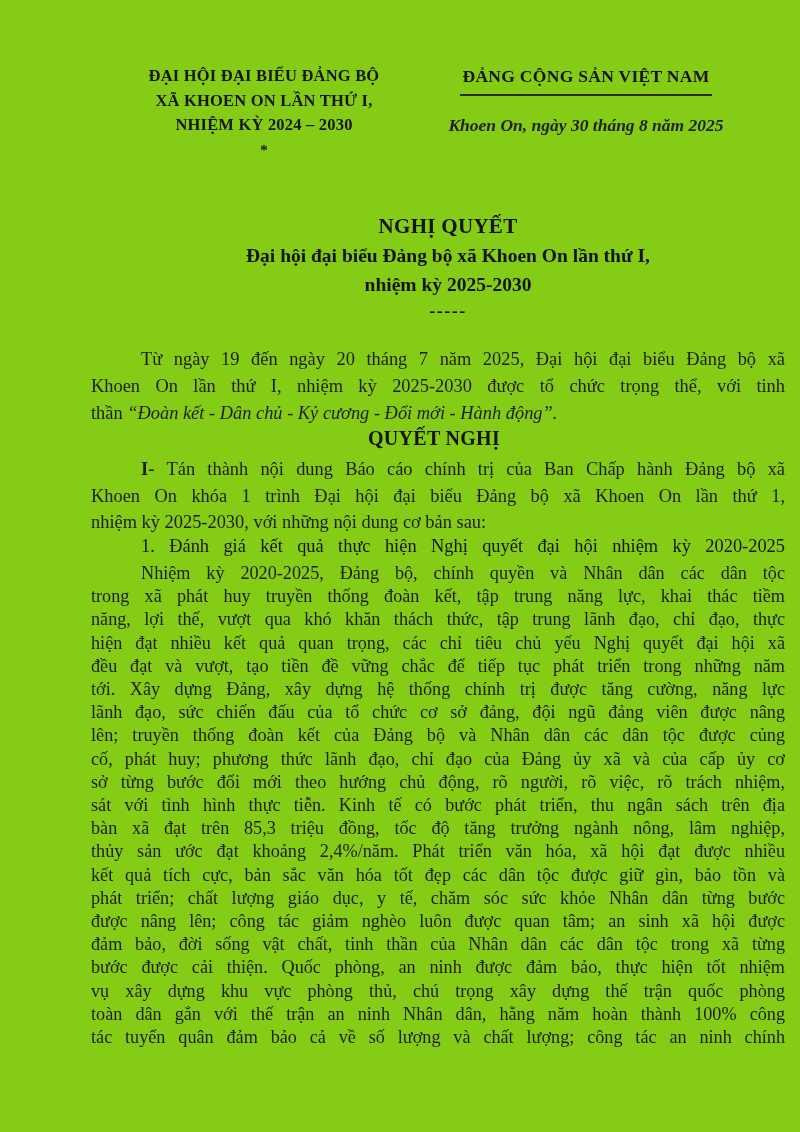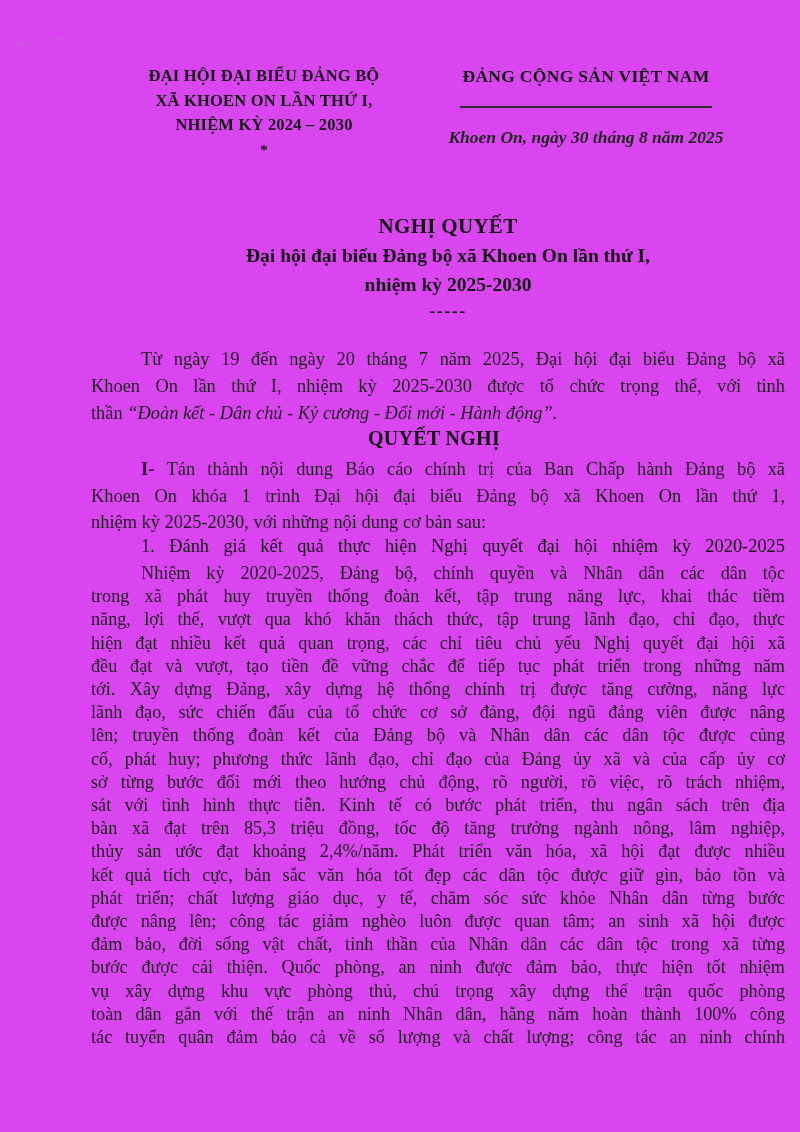--- a/index.html
+++ b/index.html
@@ -1,21 +1,21 @@
 <!DOCTYPE html>
 <html lang="vi"><head>
 <meta charset="utf-8">
 <style>
   html,body{margin:0;padding:0;}
   body{background:#e8e8e8;}
   .page{
     position:relative;
     width:800px;height:1132px;
     margin:0 auto;
-    background:#d946ef;
+    background:#84cc16;
     overflow:hidden;
     font-family:"Liberation Serif","DejaVu Serif",serif;
     color:#1e1e1e;
   }
   
   .speck{position:absolute;background:#9a9a9a;opacity:.35;border-radius:2px;}
   .speck.s1{left:20px;top:42px;width:3px;height:4px;transform:rotate(40deg);}
   .speck.s2{left:57px;top:38px;width:4px;height:3px;transform:rotate(-15deg);}
   .speck.s3{left:150px;top:31px;width:5px;height:2px;opacity:.18;transform:rotate(-30deg);}
 
@@ -24,21 +24,21 @@
     text-align:center;font-weight:bold;font-size:16.5px;line-height:24.5px;
     color:#161616;letter-spacing:.2px;
   }
   .header-left .star{font-size:15px;line-height:14px;margin-top:5px;font-weight:bold;}
 
   .header-right{
     position:absolute;left:434px;top:66px;width:304px;text-align:center;
   }
   .org-name{
     display:inline-block;font-weight:bold;font-size:17.5px;color:#141414;
-    letter-spacing:.3px;padding:0 2px 19px 2px;border-bottom:2px solid #2b2b2b;
+    letter-spacing:.3px;padding:0 2px 7px 2px;border-bottom:2px solid #2b2b2b;
   }
   .dateline{
     margin-top:19px;font-style:italic;font-weight:bold;font-size:17.5px;color:#222;
   }
 
   .title-block{
     position:absolute;left:98px;top:212px;width:700px;text-align:center;
     font-weight:bold;color:#141414;line-height:29px;
   }
   .title-block .t1{font-size:21px;letter-spacing:.3px;}

